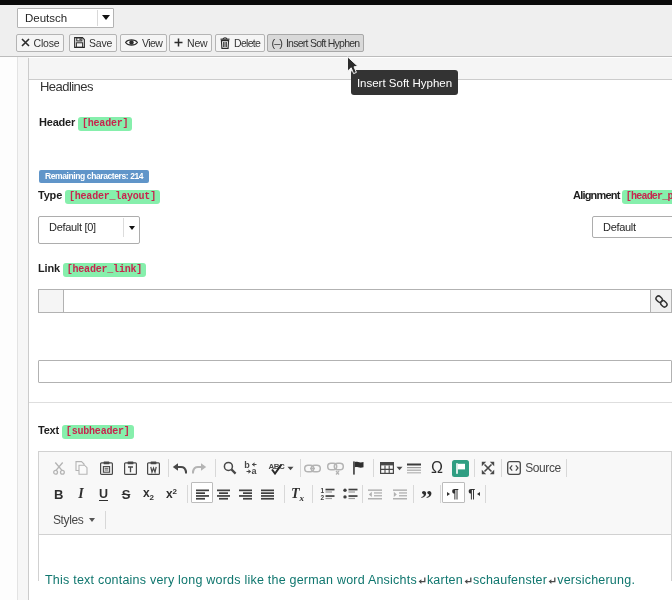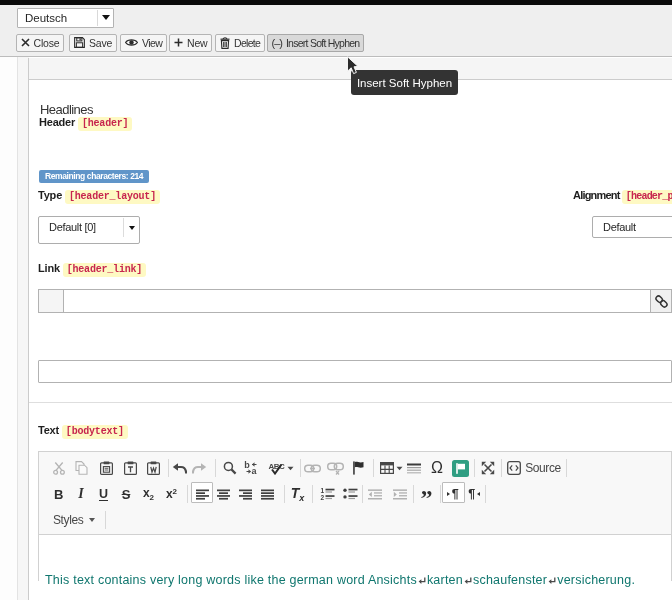--- a/index.html
+++ b/index.html
@@ -39,21 +39,21 @@
 #gutter { left:18px; top:57px; width:11px; height:543px; background:#f6f6f6; }
 #vline2 { left:28px; top:58px; width:1px; height:542px; background:#cbcbcb; }
 #modtop { left:29px; top:58px; width:643px; height:21px; background:#f5f5f5; }
 #paneltop { left:29px; top:79px; width:643px; height:1px; background:#cccccc; }
 #panel { left:29px; top:80px; width:643px; height:520px; background:#fff; }
 
 
 .h-title { font-size:13px; color:#333; letter-spacing:-0.55px; }
 .flabel { font-size:11px; font-weight:bold; color:#1e1e1e; white-space:nowrap; letter-spacing:-0.2px; }
 .code { font-family:"Liberation Mono", monospace; font-weight:bold; font-size:10px;
-  color:#c7254e; background:#fef9c3; border-radius:3px; padding:1px 4px 2px; }
+  color:#c7254e; background:#86efac; border-radius:3px; padding:1px 4px 2px; }
 .inp { background:#fff; border:1px solid #b2b2b2; border-radius:1px; }
 #hdrinput { left:38px; top:141px; width:634px; height:26px; background:#fff;
   border:1px solid #4a90d2; border-radius:1px; font-size:11px; color:#333;
   box-shadow:0 0 0 1px rgba(74,144,210,0.45), 0 0 3px rgba(74,144,210,0.35);
   letter-spacing:-0.5px; line-height:22px; padding-left:5px; white-space:nowrap; }
 #badge { left:39px; top:169.5px; height:13px; background:#6095c9; border-radius:2px;
   color:#fff; font-size:8.5px; font-weight:bold; letter-spacing:-0.4px; line-height:13px; padding:0 6px; }
 .sel { background:#fff; border:1px solid #adadad; border-radius:2px; font-size:11px; letter-spacing:-0.3px;
   color:#262626; line-height:20.5px; padding-left:10px; position:absolute; }
 .sel .caret-btn { position:absolute; right:1px; top:1px; width:15px; height:19.5px;
@@ -121,21 +121,21 @@
   <div class="tbtn hov" style="left:266.5px; letter-spacing:-0.75px;"><span class="ic" style="font-size:11px;letter-spacing:-1px;">(–)</span>Insert Soft Hyphen</div>
 
   <div class="abs" id="leftpane"></div>
   <div class="abs" id="vline1"></div>
   <div class="abs" id="gutter"></div>
   <div class="abs" id="vline2"></div>
   <div class="abs" id="modtop"></div>
   <div class="abs" id="paneltop"></div>
   <div class="abs" id="panel"></div>
 
-  <div class="abs h-title" style="left:40px; top:102px;">Headlines</div>
+  <div class="abs h-title" style="left:40px; top:79px;">Headlines</div>
   <div class="abs flabel" style="left:39px; top:115.5px;">Header <span class="code">[header]</span></div>
   <div class="abs" id="badge">Remaining characters: 214</div>
 
   <div class="abs flabel" style="left:38px; top:189px;">Type <span class="code">[header_layout]</span></div>
   <div class="sel" style="left:38px; top:215.5px; width:102px; height:28px;">Default [0]<span class="caret-btn"></span><span class="tri-down"></span></div>
   <div class="abs flabel" style="left:573px; top:189px; letter-spacing:-0.8px;">Alignment <span class="code">[header_position]</span></div>
   <div class="sel" style="left:572px; top:215.5px; width:100px; height:22.5px;margin-left:20px;">Default<span class="caret-btn"></span><span class="tri-down"></span></div>
 
   <div class="abs flabel" style="left:38px; top:261.5px;">Link <span class="code">[header_link]</span></div>
   <div class="abs" style="left:38px; top:289px; width:25px; height:24px; background:#f5f5f5; border:1px solid #b2b2b2; border-right:none;"></div>
@@ -146,21 +146,21 @@
           <rect x="0.8" y="5" width="6.8" height="5" rx="2.5" fill="none" stroke="#333" stroke-width="1.5"></rect>
           <rect x="7.4" y="5" width="6.8" height="5" rx="2.5" fill="none" stroke="#333" stroke-width="1.5"></rect>
         </g>
       </svg>
     </div>
 
   <div class="abs inp" style="left:38px; top:360px; width:634px; height:23px;"></div>
 
   <div class="abs" id="divider"></div>
 
-  <div class="abs flabel" style="left:38px; top:423.5px;">Text <span class="code">[bodytext]</span></div>
+  <div class="abs flabel" style="left:38px; top:423.5px;">Text <span class="code">[subheader]</span></div>
   <div class="abs" id="cke">
     <div id="cketop">
       <div class="ckrow" id="ckrow1" style="top:3px;">
           <div class="cki ckgray" style="left:9px;width:22px;">
             <svg width="12" height="13" viewBox="0 0 12 13">
               <path d="M2.3 0.5 L9.2 8.6 M9.7 0.5 L2.8 8.6" stroke="#484848" stroke-width="1.4" fill="none"></path>
               <circle cx="2.6" cy="10.3" r="1.9" fill="none" stroke="#484848" stroke-width="1.3"></circle>
               <circle cx="9.4" cy="10.3" r="1.9" fill="none" stroke="#484848" stroke-width="1.3"></circle>
             </svg>
           </div>
@@ -345,21 +345,21 @@
           <div class="cki" style="left:217px;width:22px;">
             <svg width="13" height="11" viewBox="0 0 13 11">
               <rect x="0" y="0.5" width="13" height="1.7" fill="#3f3f3f"></rect>
               <rect x="0" y="3.3" width="13" height="1.7" fill="#3f3f3f"></rect>
               <rect x="0" y="6.1" width="13" height="1.7" fill="#3f3f3f"></rect>
               <rect x="0" y="8.9" width="13" height="1.7" fill="#3f3f3f"></rect>
             </svg>
           </div>
           <div class="cksep" style="left:245px;"></div>
           <div class="cki" style="left:247.5px;width:22px;">
-            <span style="font-family:Liberation Sans, sans-serif;font-style:italic;font-weight:bold;font-size:14px;color:#2f2f2f;text-align:right;">T<span style="font-size:9px;vertical-align:-3px;">x</span></span>
+            <span style="font-family:Liberation Serif, serif;font-style:italic;font-weight:bold;font-size:14px;color:#2f2f2f;text-align:right;">T<span style="font-size:9px;vertical-align:-3px;">x</span></span>
           </div>
           <div class="cksep" style="left:273px;"></div>
           <div class="cki" style="left:277.5px;width:22px;">
             <svg width="15" height="12" viewBox="0 0 15 12">
               <text x="0.5" y="5" font-size="6.5" font-weight="bold" fill="#3f3f3f" font-family="Liberation Sans">1</text>
               <text x="0.5" y="11.7" font-size="6.5" font-weight="bold" fill="#3f3f3f" font-family="Liberation Sans">2</text>
               <rect x="5.5" y="0.7" width="9" height="1.7" fill="#3f3f3f"></rect>
               <rect x="5.5" y="3.4" width="6.5" height="1.2" fill="#9a9a9a"></rect>
               <rect x="5.5" y="7.2" width="9" height="1.7" fill="#3f3f3f"></rect>
               <rect x="5.5" y="9.9" width="6.5" height="1.2" fill="#9a9a9a"></rect>

